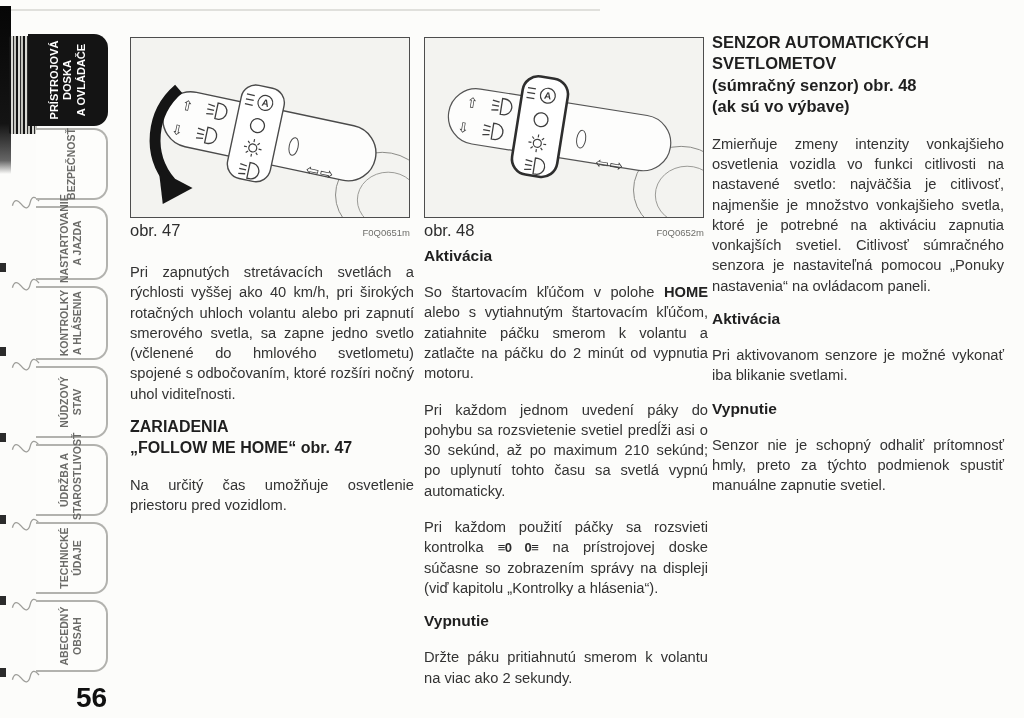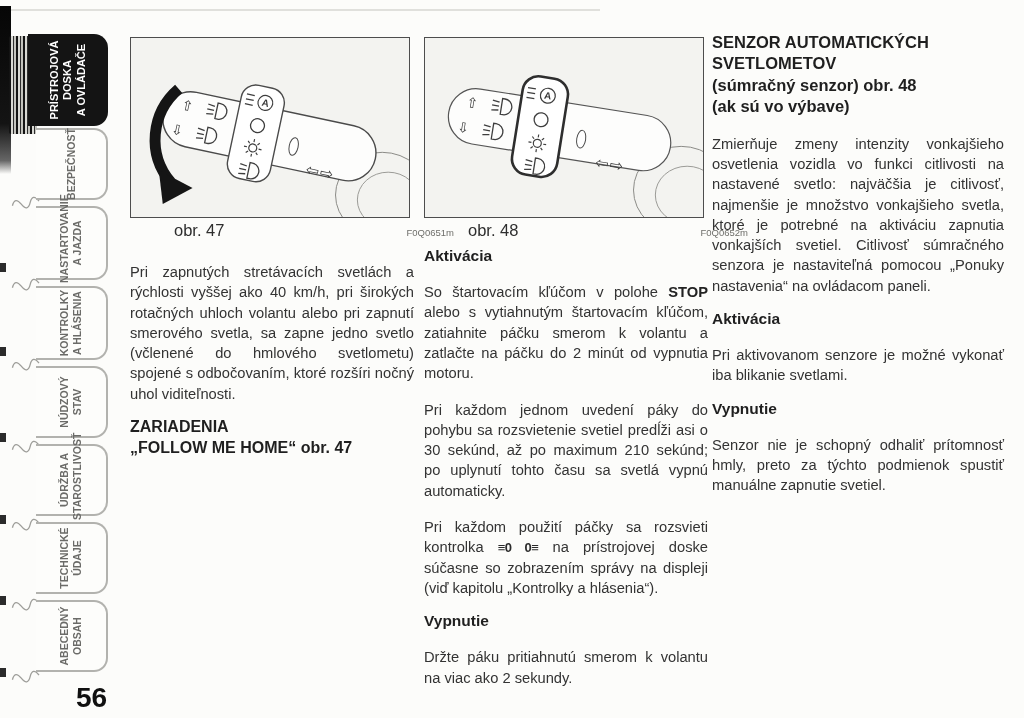--- a/index.html
+++ b/index.html
@@ -20,21 +20,21 @@
        border:2px solid #b2b2ae;border-left:none;border-radius:0 14px 14px 0;}
   .tab-label{position:absolute;top:50%;left:50%;transform:translate(-50%,-50%) rotate(-90deg);
        white-space:pre-line;text-align:center;line-height:1.22;font-weight:bold;
        font-size:10.5px;color:#6b6b68;width:80px;}
   .tab.active{background:#141414;border:none;}
   .tab.active .tab-label{color:#fff;width:90px;font-size:11px;}
   .page-num{position:absolute;left:76px;top:682px;font-size:28px;font-weight:bold;color:#101010;}
   
   .figure-box{position:absolute;width:280px;height:181px;box-sizing:border-box;
        background:#f3f3f0;border:1.5px solid #4d4d4d;}
-  .fig-cap{position:absolute;width:280px;display:flex;justify-content:space-between;align-items:baseline;margin-left:44px;}
+  .fig-cap{position:absolute;width:280px;display:flex;justify-content:space-between;align-items:baseline;}
   .fig-cap .cap{font-size:16.5px;color:#2e2e2e;}
   .fig-cap .code{font-size:9.5px;color:#6e6e6a;}
   
   .col{position:absolute;}
   .col h3{font-size:16px;font-weight:bold;color:#1f1f1f;margin:0 0 12px;line-height:1.3;white-space:pre-line;}
   .col h3.sub{font-size:15.5px;}
   .col p{font-size:14.7px;line-height:1.38;text-align:justify;margin:16px 0 13px;color:#333;}
   .gap{margin-top:24px;}
   b.kw{font-weight:bold;color:#222;}
   .inline-sym{font-weight:bold;font-size:13px;letter-spacing:-0.5px;color:#2b2b2b;white-space:nowrap;}
@@ -227,25 +227,26 @@
   </div>
   <div class="fig-cap" style="left:424px;top:221px">
     <span class="cap">obr. 48</span>
     <span class="code">F0Q0652m</span>
   </div>
 
   <div class="col" style="left:130px;top:246px;width:284px">
     <p>Pri zapnutých stretávacích svetlách a rýchlosti vyššej ako 40 km/h, pri širokých rotačných uhloch volantu alebo pri zapnutí smerového svetla, sa zapne jedno svetlo (včlenené do hmlového svetlometu) spojené s odbočovaním, ktoré rozšíri nočný uhol viditeľnosti.</p>
     <h3 class="gap">ZARIADENIA
 „FOLLOW ME HOME“ obr. 47</h3>
+    <p>Na určitý čas umožňuje osvetlenie priestoru pred vozidlom.</p>
   </div>
 
   <div class="col" style="left:424px;top:246px;width:284px">
     <h3 class="sub">Aktivácia</h3>
-    <p><span>So štartovacím kľúčom v polohe </span><b class="kw">STOP</b><span> alebo s vytiahnutým štartovacím kľúčom, zatiahnite páčku smerom k volantu a zatlačte na páčku do 2 minút od vypnutia motoru.</span></p>
+    <p><span>So štartovacím kľúčom v polohe </span><b class="kw">HOME</b><span> alebo s vytiahnutým štartovacím kľúčom, zatiahnite páčku smerom k volantu a zatlačte na páčku do 2 minút od vypnutia motoru.</span></p>
     <p>Pri každom jednom uvedení páky do pohybu sa rozsvietenie svetiel predĺži asi o 30 sekúnd, až po maximum 210 sekúnd; po uplynutí tohto času sa svetlá vypnú automaticky.</p>
     <p><span>Pri každom použití páčky sa rozsvieti kontrolka </span><span class="inline-sym">≡0 0≡</span><span> na prístrojovej doske súčasne so zobrazením správy na displeji (viď kapitolu „Kontrolky a hlásenia“).</span></p>
     <h3 class="sub gap">Vypnutie</h3>
     <p>Držte páku pritiahnutú smerom k volantu na viac ako 2 sekundy.</p>
   </div>
 
   <div class="col" style="left:712px;top:32px;width:292px">
     <h3 style="font-size:16.5px">SENZOR AUTOMATICKÝCH
 SVETLOMETOV
 (súmračný senzor) obr. 48

